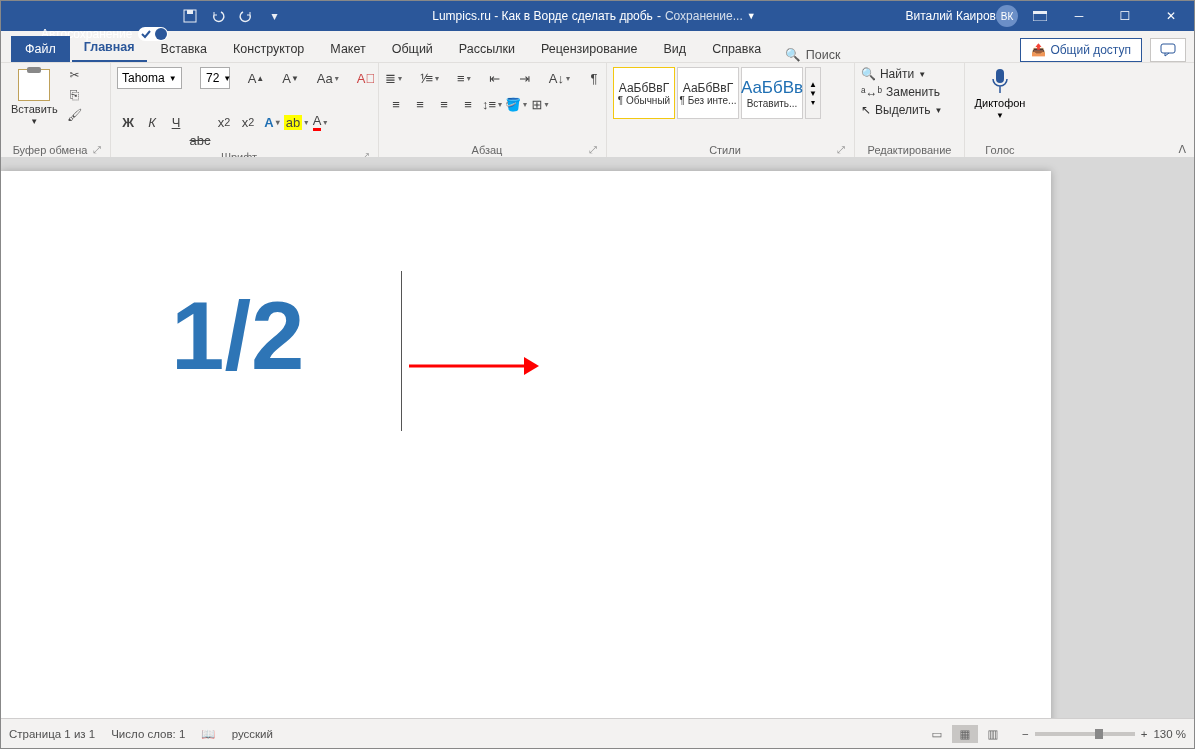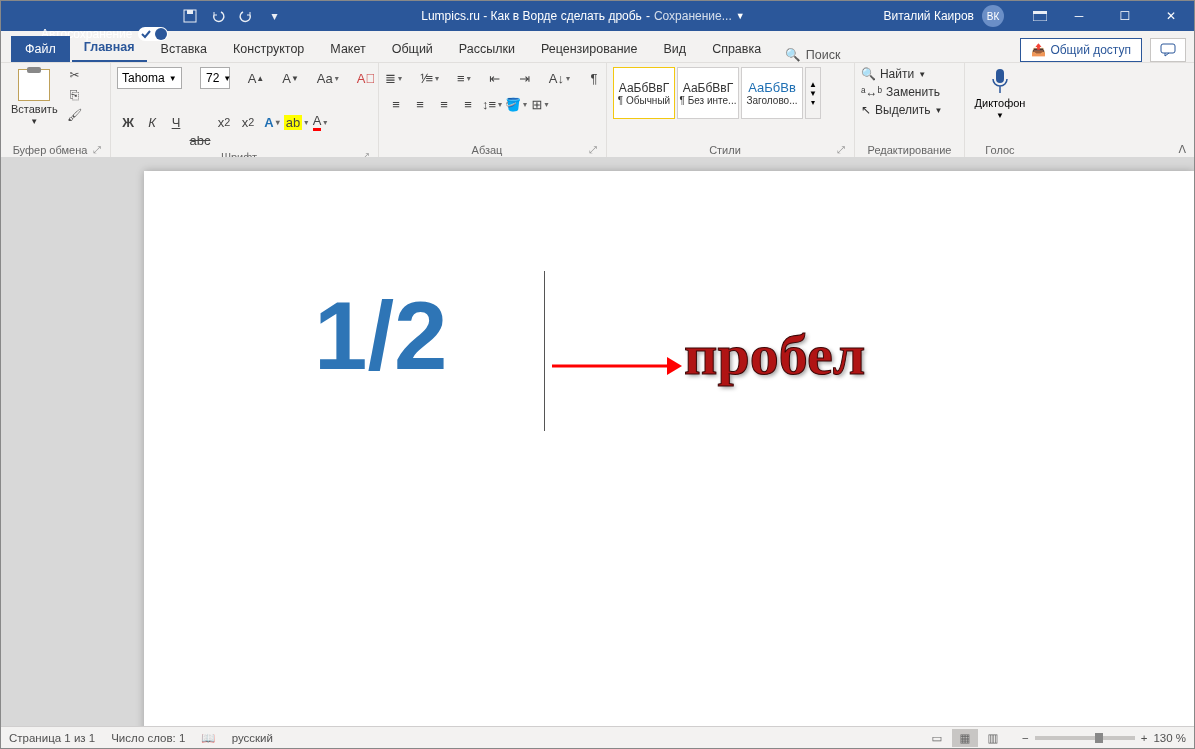--- a/index.html
+++ b/index.html
@@ -5,21 +5,21 @@
 *{box-sizing:border-box;margin:0;padding:0;font-family:"Segoe UI",Tahoma,sans-serif;}
 body{background:#fff;width:1195px;height:749px;overflow:hidden;position:relative;border:1px solid #888;}
 .titlebar{height:30px;background:linear-gradient(#2b579a,#2b579a);display:flex;align-items:center;color:#fff;font-size:12px;}
 .titlebar .autosave{margin-left:40px;display:flex;align-items:center;gap:6px;margin-top:36px;}
 .toggle{width:30px;height:14px;background:#fff;border-radius:7px;position:relative;}
 .toggle::after{content:"";position:absolute;right:1px;top:1px;width:12px;height:12px;border-radius:50%;background:#2b579a;}
 .qat{display:flex;gap:12px;margin-left:14px;align-items:center;}
 .qat-icon{width:16px;height:16px;opacity:.9;display:flex;align-items:center;justify-content:center;}
 .doc-title{flex:1;display:flex;justify-content:center;align-items:center;gap:4px;}
 .doc-title .saving{opacity:.8;}
-.user-area{display:flex;align-items:center;gap:8px;margin-right:20px;}
+.user-area{display:flex;align-items:center;gap:0;margin-right:6px;}
 .avatar{width:22px;height:22px;border-radius:50%;background:#6b8fc7;color:#fff;font-size:10px;display:flex;align-items:center;justify-content:center;}
 .win-controls{display:flex;}
 .win-btn{width:46px;height:30px;display:flex;align-items:center;justify-content:center;color:#fff;}
 .ribbon-tabs{height:32px;background:#f3f2f1;display:flex;align-items:flex-end;font-size:12.5px;color:#333;padding-left:10px;gap:2px;border-bottom:1px solid #e1dfdd;}
 .ribbon-tab{padding:6px 12px;cursor:pointer;}
 .ribbon-tab.file{background:#2b579a;color:#fff;padding:6px 14px;}
 .ribbon-tab.active{color:#2b579a;font-weight:600;border-bottom:2px solid #2b579a;}
 .search-tab{display:flex;align-items:center;gap:5px;margin-left:10px;color:#555;}
 .share-btn{margin-left:auto;margin-right:6px;padding:4px 10px;border:1px solid #2b579a;color:#2b579a;font-size:12px;display:flex;align-items:center;gap:4px;background:#fff;}
 .comment-btn{width:36px;height:24px;border:1px solid #c8c6c4;display:flex;align-items:center;justify-content:center;margin-right:8px;background:#fff;color:#2b579a;}
@@ -38,33 +38,33 @@
 .font-size{width:30px;justify-content:center;padding-left:12px;}
 .icon-btn{width:22px;height:22px;display:flex;align-items:center;justify-content:center;font-size:13px;color:#444;}
 .icon-btn.drop::after{content:"▾";font-size:8px;margin-left:2px;color:#666;}
 .row2{display:flex;gap:2px;margin-top:4px;align-items:center;}
 .bold{font-weight:bold;}
 .italic{font-style:italic;}
 .styles-gallery{display:flex;gap:2px;}
 .style-box{width:62px;height:52px;border:1px solid #d0cece;background:#fff;font-size:10px;display:flex;flex-direction:column;align-items:center;justify-content:center;color:#333;}
 .style-box.sel{border:1px solid #f2c811;}
 .style-sample{font-size:12px;}
-.style-sample.blue{color:#1f6fb3;font-size:13px;}
+.style-sample.blue{color:#1f6fb3;font-size:17px;}
 .edit-col{display:flex;flex-direction:column;gap:4px;font-size:12px;color:#333;}
 .edit-item{display:flex;align-items:center;gap:4px;}
 .dictate{display:flex;flex-direction:column;align-items:center;font-size:11px;gap:2px;}
 .launcher{font-size:10px;color:#888;text-align:right;padding-right:3px;}
 .collapse{position:absolute;right:8px;bottom:4px;font-size:11px;color:#666;}
-.workspace{position:absolute;top:156px;left:0;right:0;bottom:22px;background:#d8d8d8;display:flex;justify-content:flex-end;overflow:hidden;}
+.workspace{position:absolute;top:156px;left:0;right:0;bottom:22px;background:#d8d8d8;display:flex;justify-content:flex-start;overflow:hidden;}
 .page{margin-top:14px;width:1050px;height:1200px;background:#fff;box-shadow:0 0 8px rgba(0,0,0,.25);position:relative;}
 .content-text{position:absolute;top:110px;left:170px;font-family:Tahoma,sans-serif;font-size:96px;font-weight:bold;color:#2e75b6;}
 .cursor-line{position:absolute;top:100px;left:400px;width:1px;height:160px;background:#555;}
 .annotation{position:absolute;top:150px;left:540px;font-family:Georgia,serif;font-size:58px;font-weight:bold;color:#b01414;-webkit-text-stroke:1px #3a0606;text-shadow:2px 2px 4px rgba(0,0,0,.4);}
 .arrow{position:absolute;top:180px;left:408px;}
-.statusbar{position:absolute;bottom:0;left:0;right:0;height:22px;background:#f3f2f1;border-top:1px solid #d0cece;display:flex;align-items:center;font-size:11.5px;color:#505050;padding:0 8px;gap:16px;}
+.statusbar{position:absolute;bottom:0;left:0;right:0;height:30px;background:#f3f2f1;border-top:1px solid #d0cece;display:flex;align-items:center;font-size:11.5px;color:#505050;padding:0 8px;gap:16px;}
 .statusbar .spacer{flex:1;}
 .view-btns{display:flex;gap:2px;}
 .view-btn{width:26px;height:18px;display:flex;align-items:center;justify-content:center;color:#666;}
 .view-btn.active{background:#c8c6c4;}
 .zoom{display:flex;align-items:center;gap:6px;}
 .zoom-slider{width:100px;height:4px;background:#c8c6c4;position:relative;}
 .zoom-slider::after{content:"";position:absolute;left:60%;top:-3px;width:8px;height:10px;background:#888;}
 svg{display:block;}
 </style>
 </head>
@@ -244,21 +244,21 @@
         <div class="style-box sel">
             <span class="style-sample">АаБбВвГ</span>
             <span>¶ Обычный</span>
           </div>
         <div class="style-box">
             <span class="style-sample">АаБбВвГ</span>
             <span>¶ Без инте...</span>
           </div>
         <div class="style-box">
             <span class="style-sample blue">АаБбВв</span>
-            <span>Заголово...</span>
+            <span>Вставить...</span>
           </div>
         <div style="display:flex;flex-direction:column;justify-content:center;border:1px solid #d0cece;width:16px;">
           <span style="font-size:8px;text-align:center;">▲</span>
             <span style="font-size:8px;text-align:center;">▼</span>
             <span style="font-size:8px;text-align:center;">▾</span>
         </div>
       </div>
     </div>
     <div style="display:flex;justify-content:space-between;">
         <span class="group-label" style="flex:1">Стили</span>
@@ -302,21 +302,20 @@
 </div>
 
 <div class="workspace">
   <div class="page">
     <div class="content-text">1/2</div>
     <div class="cursor-line"></div>
     <svg class="arrow" width="130" height="30">
       <line x1="0" y1="15" x2="115" y2="15" stroke="red" stroke-width="3"></line>
       <polygon points="115,6 130,15 115,24" fill="red"></polygon>
     </svg>
-    <div class="annotation">пробел</div>
   </div>
 </div>
 
 <div class="statusbar">
   <span>Страница 1 из 1</span>
   <span>Число слов: 1</span>
   <span>📖</span>
   <span>русский</span>
   <div class="spacer"></div>
   <div class="view-btns">

